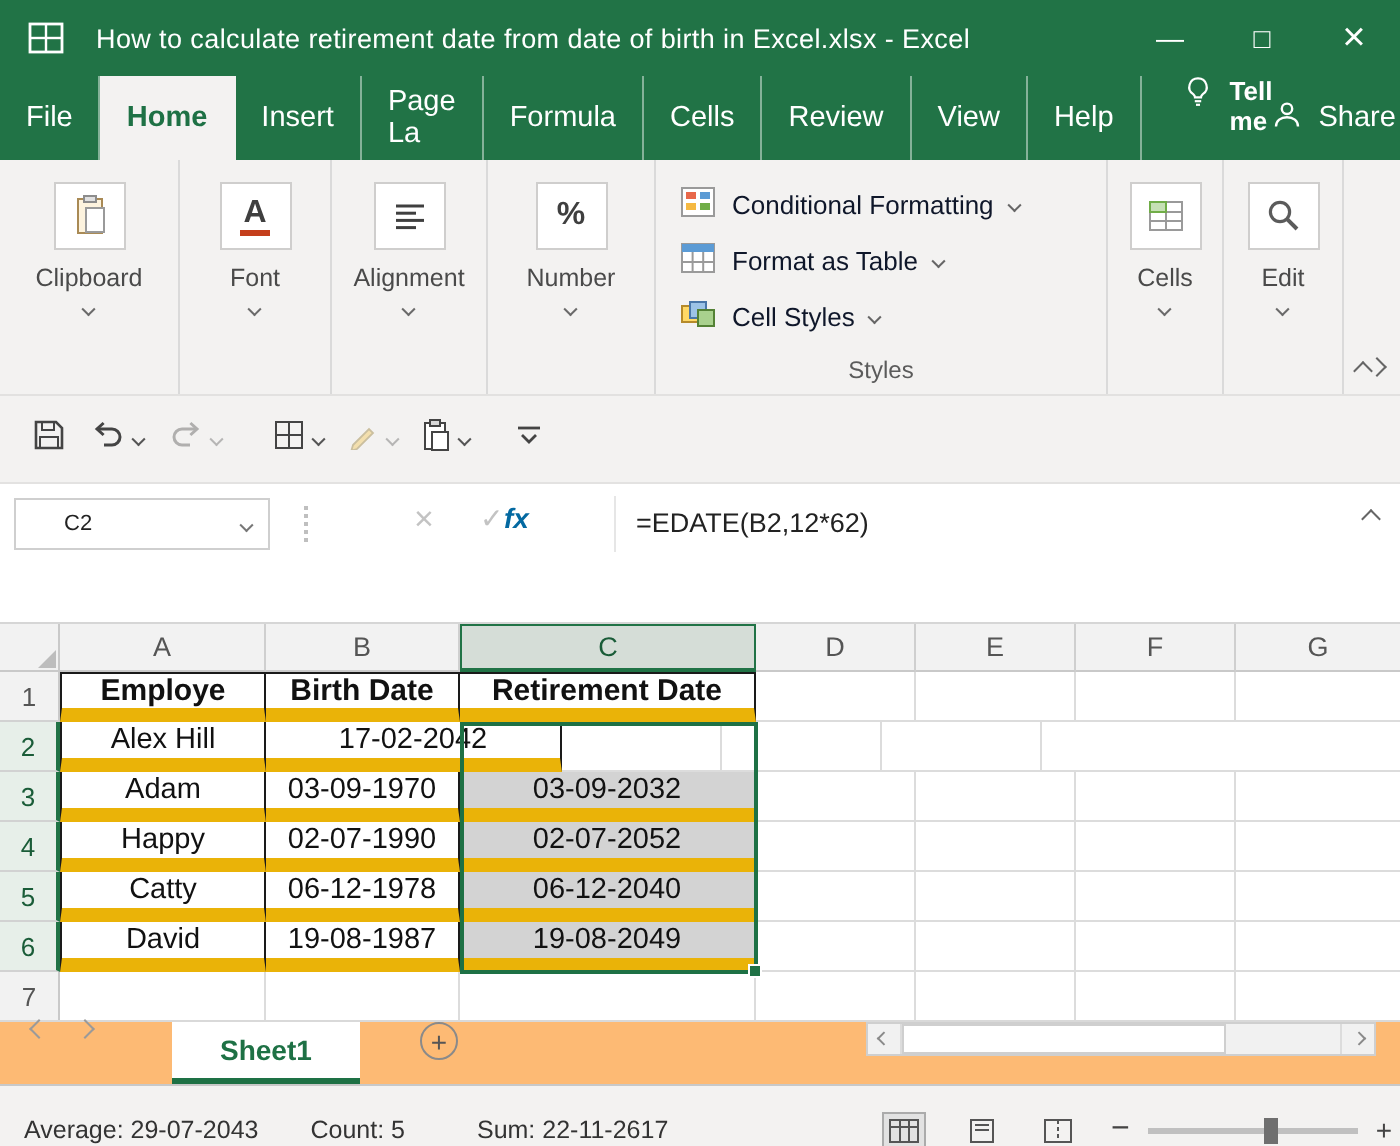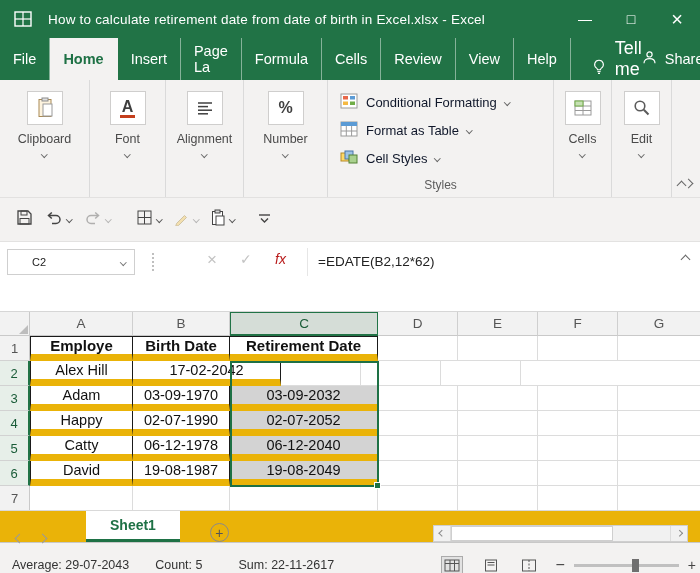--- a/index.html
+++ b/index.html
@@ -19,21 +19,21 @@
   .app-icon{margin-left:14px;display:flex;}
   .title{margin-left:16px;font-size:13.5px;white-space:nowrap;letter-spacing:.2px;}
   .win-controls{margin-left:auto;display:flex;height:100%;}
   .win-btn{width:46px;display:flex;align-items:center;justify-content:center;font-size:14px;}
   .win-btn.close{font-size:20px;}
 
   
   .menubar{height:42px;background:#217346;display:flex;align-items:stretch;color:#fff;}
   .mtab{display:flex;align-items:center;padding:0 13px;font-size:14.5px;border-right:1px solid rgba(255,255,255,.45);}
   .mtab.active{background:#f3f2f1;color:#1e7145;font-weight:bold;border-right-color:transparent;}
-  .tellme{display:flex;align-items:flex-end;gap:8px;margin-left:20px;font-size:18px;}
+  .tellme{display:flex;align-items:flex-start;gap:8px;margin-left:20px;font-size:13px;font-weight:bold;}
   .share{display:flex;align-items:center;gap:8px;margin-left:auto;margin-right:28px;font-size:14.5px;}
 
   
   .ribbon{height:118px;background:#f3f2f1;display:flex;position:relative;border-bottom:1px solid #e2e1e0;}
   .rgroup{display:flex;flex-direction:column;align-items:center;border-right:1px solid #dadada;padding-top:11px;}
   .g-clip{width:90px;}.g-font{width:76px;}.g-align{width:78px;}.g-num{width:84px;}
   .g-cells{width:58px;}.g-edit{width:60px;}
   .icon-box{width:36px;height:34px;background:#fff;border:1px solid #cfcecd;display:flex;align-items:center;justify-content:center;}
   .rg-label{font-size:12.5px;color:#4a4a4a;margin-top:7px;white-space:nowrap;}
   .rg-chev{color:#6a6a6a;margin-top:6px;}
@@ -52,21 +52,21 @@
   .qat-btn .chv{color:#555;}
   .disabled{opacity:.38;}
 
   
   .fxrow{height:70px;background:#fff;position:relative;border-bottom:1px solid #d6d6d6;}
   .namebox{position:absolute;left:7px;top:7px;width:128px;height:26px;border:1px solid #cfcfcf;background:#fff;display:flex;align-items:center;font-size:11px;color:#222;padding-left:24px;}
   .namebox .chv{margin-left:auto;margin-right:9px;color:#777;}
   .dots-sep{position:absolute;left:152px;top:11px;height:18px;border-left:2px dotted #bfbfbf;}
   .fx-cancel{position:absolute;left:207px;top:9px;font-size:17px;color:#c3c3c3;line-height:1;}
   .fx-enter{position:absolute;left:240px;top:10px;font-size:14px;color:#c3c3c3;line-height:1;}
-  .fx-fn{position:absolute;left:275px;top:10px;font-size:14px;color:#b91c1c;font-style:italic;font-weight:normal;line-height:1;}
+  .fx-fn{position:absolute;left:252px;top:10px;font-size:14px;color:#0369a1;font-style:italic;font-weight:bold;line-height:1;}
   .fx-div{position:absolute;left:307px;top:6px;height:28px;border-left:1px solid #e6e6e6;}
   .formula-text{position:absolute;left:318px;top:12px;font-size:13.5px;color:#222;}
   .fx-collapse{position:absolute;right:11px;top:14px;color:#666;}
 
   
   .grid{position:relative;height:198px;background:#fff;overflow:hidden;}
   .gh-row{display:flex;height:24px;}
   .corner{width:30px;background:#f2f2f2;border-right:1px solid #c9c9c9;border-bottom:1px solid #c9c9c9;position:relative;}
   .corner:after{content:"";position:absolute;right:1px;bottom:1px;border-left:9px solid transparent;border-bottom:9px solid #bdbdbd;}
   .gh{display:flex;align-items:center;justify-content:center;font-size:13.5px;color:#555;background:#f2f2f2;border-right:1px solid #cfcfcf;border-bottom:1px solid #c9c9c9;}
@@ -78,21 +78,21 @@
   .cA{width:103px;}.cB{width:97px;}.cC{width:148px;}.cD{width:80px;}.cE{width:80px;}.cF{width:80px;}.cG{flex:1;border-right:none;}
   .tbl{border-right:1px solid #1a1a1a;border-bottom:7px solid #eab308;}
   .tl{border-left:1px solid #1a1a1a;}
   .tt{border-top:1px solid #1a1a1a;}
   .hdr{font-weight:bold;font-size:15px;}
   .selfill{background:#d3d3d3;}
   .sel-outline{position:absolute;left:230px;top:49px;width:149px;height:126px;border:2px solid #1e7145;pointer-events:none;}
   .fill-handle{position:absolute;left:374px;top:170px;width:7px;height:7px;background:#1e7145;border:1px solid #fff;}
 
   
-  .sheetbar{height:32px;background:#eab308;display:flex;align-items:flex-end;border-top:1px solid #d9d9d9;position:relative;}
+  .sheetbar{height:32px;background:#fdba74;display:flex;align-items:flex-start;border-top:1px solid #d9d9d9;position:relative;}
   .nav-arrows{display:flex;gap:16px;margin-left:16px;color:#9a9a9a;}
   .sheet-tab{margin-left:40px;height:100%;display:flex;align-items:center;padding:0 24px;color:#1e7145;font-weight:bold;font-size:14px;border-bottom:3px solid #1e7145;background:#fff;}
   .add-sheet{width:19px;height:19px;border:1px solid #8a8a8a;border-radius:50%;display:flex;align-items:center;justify-content:center;color:#555;font-size:14px;margin-left:30px;line-height:1;}
   .hscroll{margin-left:auto;margin-right:12px;display:flex;align-items:center;height:17px;width:255px;border:1px solid #cfcfcf;background:#f1f1f1;}
   .hs-btn{width:17px;height:100%;display:flex;align-items:center;justify-content:center;color:#8a8a8a;}
   .hs-btn.l{border-right:1px solid #dcdcdc;}
   .hs-btn.r{border-left:1px solid #dcdcdc;}
   .hs-track{flex:1;height:100%;display:flex;align-items:stretch;}
   .hs-thumb{width:74%;background:#fff;border:1px solid #cfcfcf;}
 

